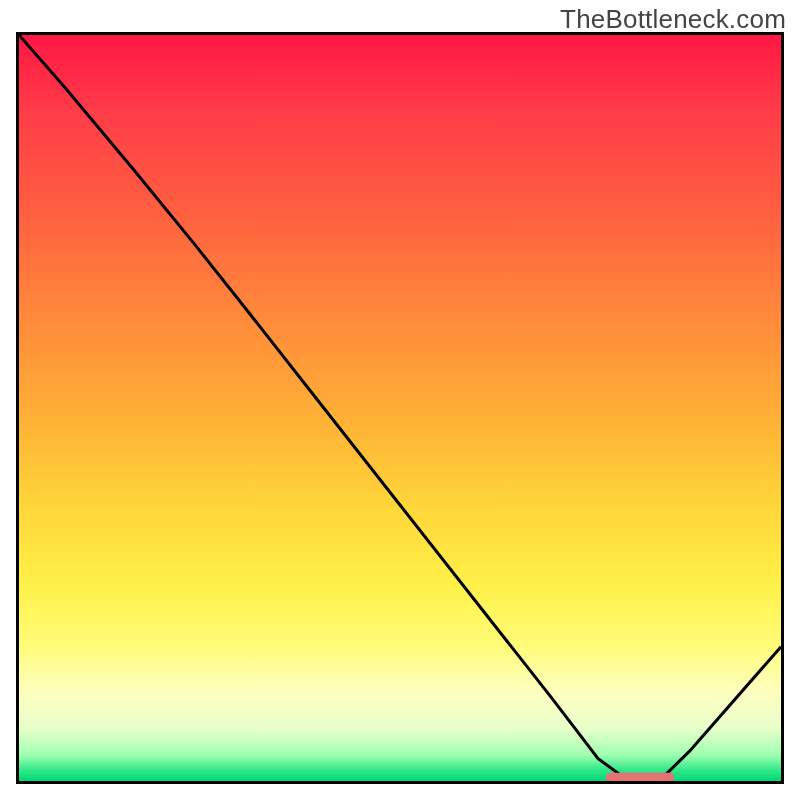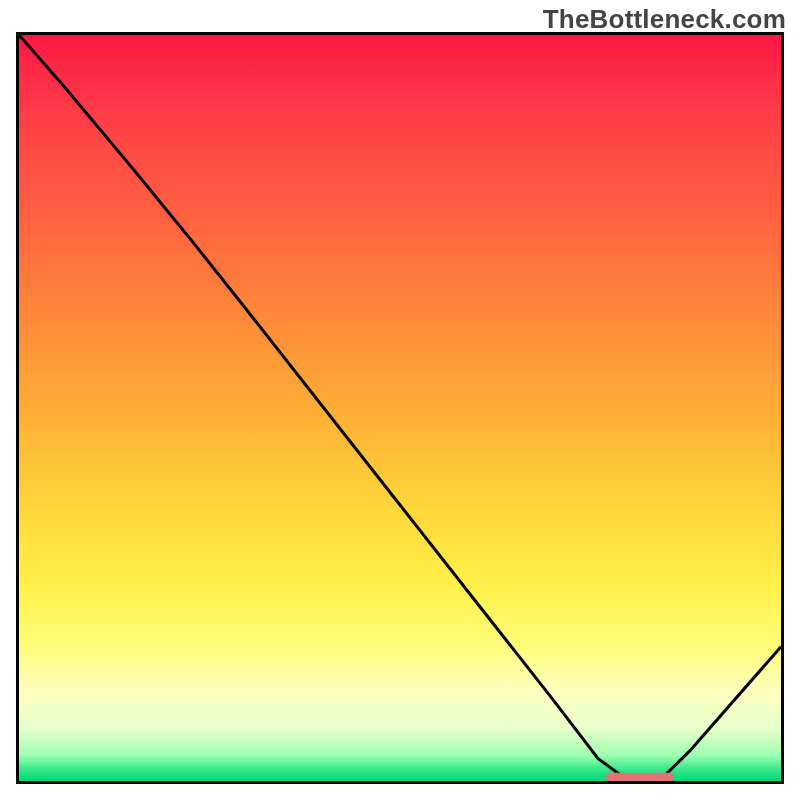--- a/index.html
+++ b/index.html
@@ -14,21 +14,21 @@
   #container {
     position: relative;
     width: 800px;
     height: 800px;
   }
   #watermark {
     position: absolute;
     top: 4px;
     right: 14px;
     font-size: 26px;
-    font-weight: 700;
+    font-weight: 400;
     color: #444444;
     letter-spacing: 0.2px;
   }
   #plot {
     position: absolute;
     left: 16px;
     top: 32px;
     width: 768px;
     height: 752px;
     box-sizing: border-box;

